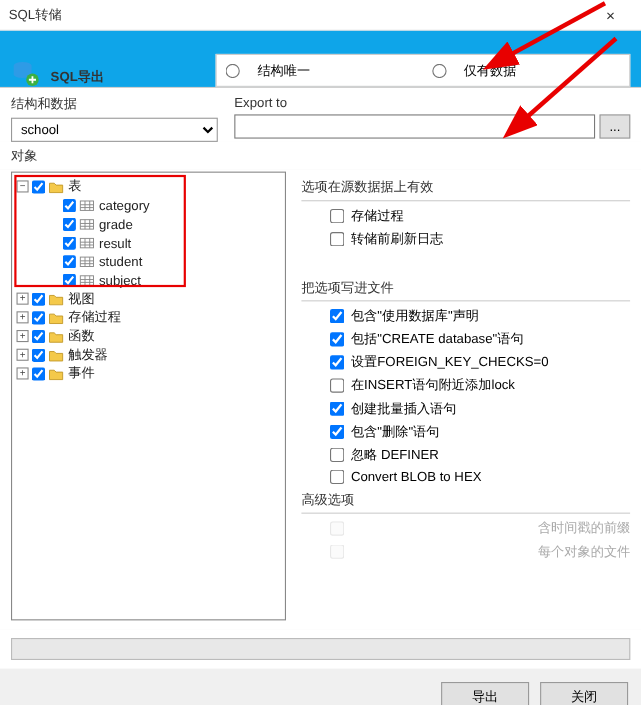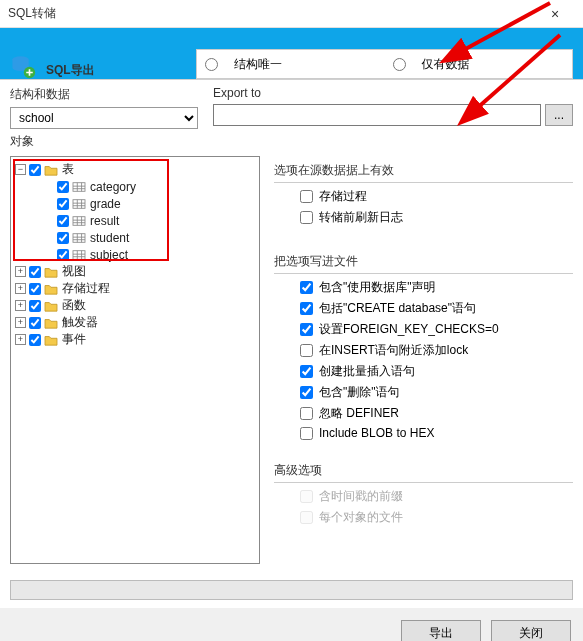--- a/index.html
+++ b/index.html
@@ -32,21 +32,21 @@
 .folder-icon { width: 14px; height: 12px; display: inline-block; margin-right: 4px; }
 .table-icon { width: 14px; height: 12px; display: inline-block; margin-right: 4px; }
 .tree-label { color: #222; }
 .redbox { position: absolute; border: 2px solid #e80000; pointer-events: none; left: 2px; top: 2px; width: 156px; height: 102px; }
 .options-panel { flex: 1; padding-left: 14px; height: 408px; overflow: auto; }
 .section-title { color: #333; margin: 6px 0 2px 0; position: relative; }
 .section-title::after { content: ""; position: absolute; left: 0; right: 0; bottom: -2px; }
 .opt-row { display: flex; align-items: center; padding: 2px 0 2px 26px; gap: 6px; }
 .opt-row.sub { padding-left: 50px; }
 .opt-row input[type="checkbox"] { width: 13px; height: 13px; }
-.opt-row.disabled { color: #aaa; }
+.opt-row.disabled { color: #aaa; justify-content: space-between; }
 .opt-row.disabled input { opacity: 0.5; }
 .divider { border: none; border-top: 1px solid #ccc; margin: 3px 0 3px 0; }
 .progress-area { background: #fff; padding: 8px 10px; }
 .progress-bar { height: 20px; background: #e8e8e8; border: 1px solid #bbb; }
 .btn-row { display: flex; justify-content: flex-end; gap: 10px; padding: 12px 12px; background: #f0f0f0; }
 .btn { width: 80px; height: 26px; border: 1px solid #999; background: #e1e1e1; cursor: pointer; }
 .arrow-svg { position: absolute; pointer-events: none; z-index: 100; }
 </style>
 </head>
 <body>
@@ -284,24 +284,24 @@
     <label class="opt-row">
         <input type="checkbox" checked="" style="">
         <span>包含"删除"语句</span>
       </label>
     <label class="opt-row">
         <input type="checkbox" style="">
         <span>忽略 DEFINER</span>
       </label>
     <label class="opt-row">
         <input type="checkbox" style="">
-        <span>Include BLOB to HEX</span>
-      </label>
-
-    <div class="section-title" style="margin-top:20px">高级选项</div>
+        <span>Convert BLOB to HEX</span>
+      </label>
+
+    <div class="section-title" style="margin-top:4px">高级选项</div>
     <hr class="divider">
     <label class="opt-row disabled">
         <input type="checkbox" disabled="" style="">
         <span>含时间戳的前缀</span>
       </label>
     <label class="opt-row disabled">
         <input type="checkbox" disabled="" style="">
         <span>每个对象的文件</span>
       </label>
   </div>

